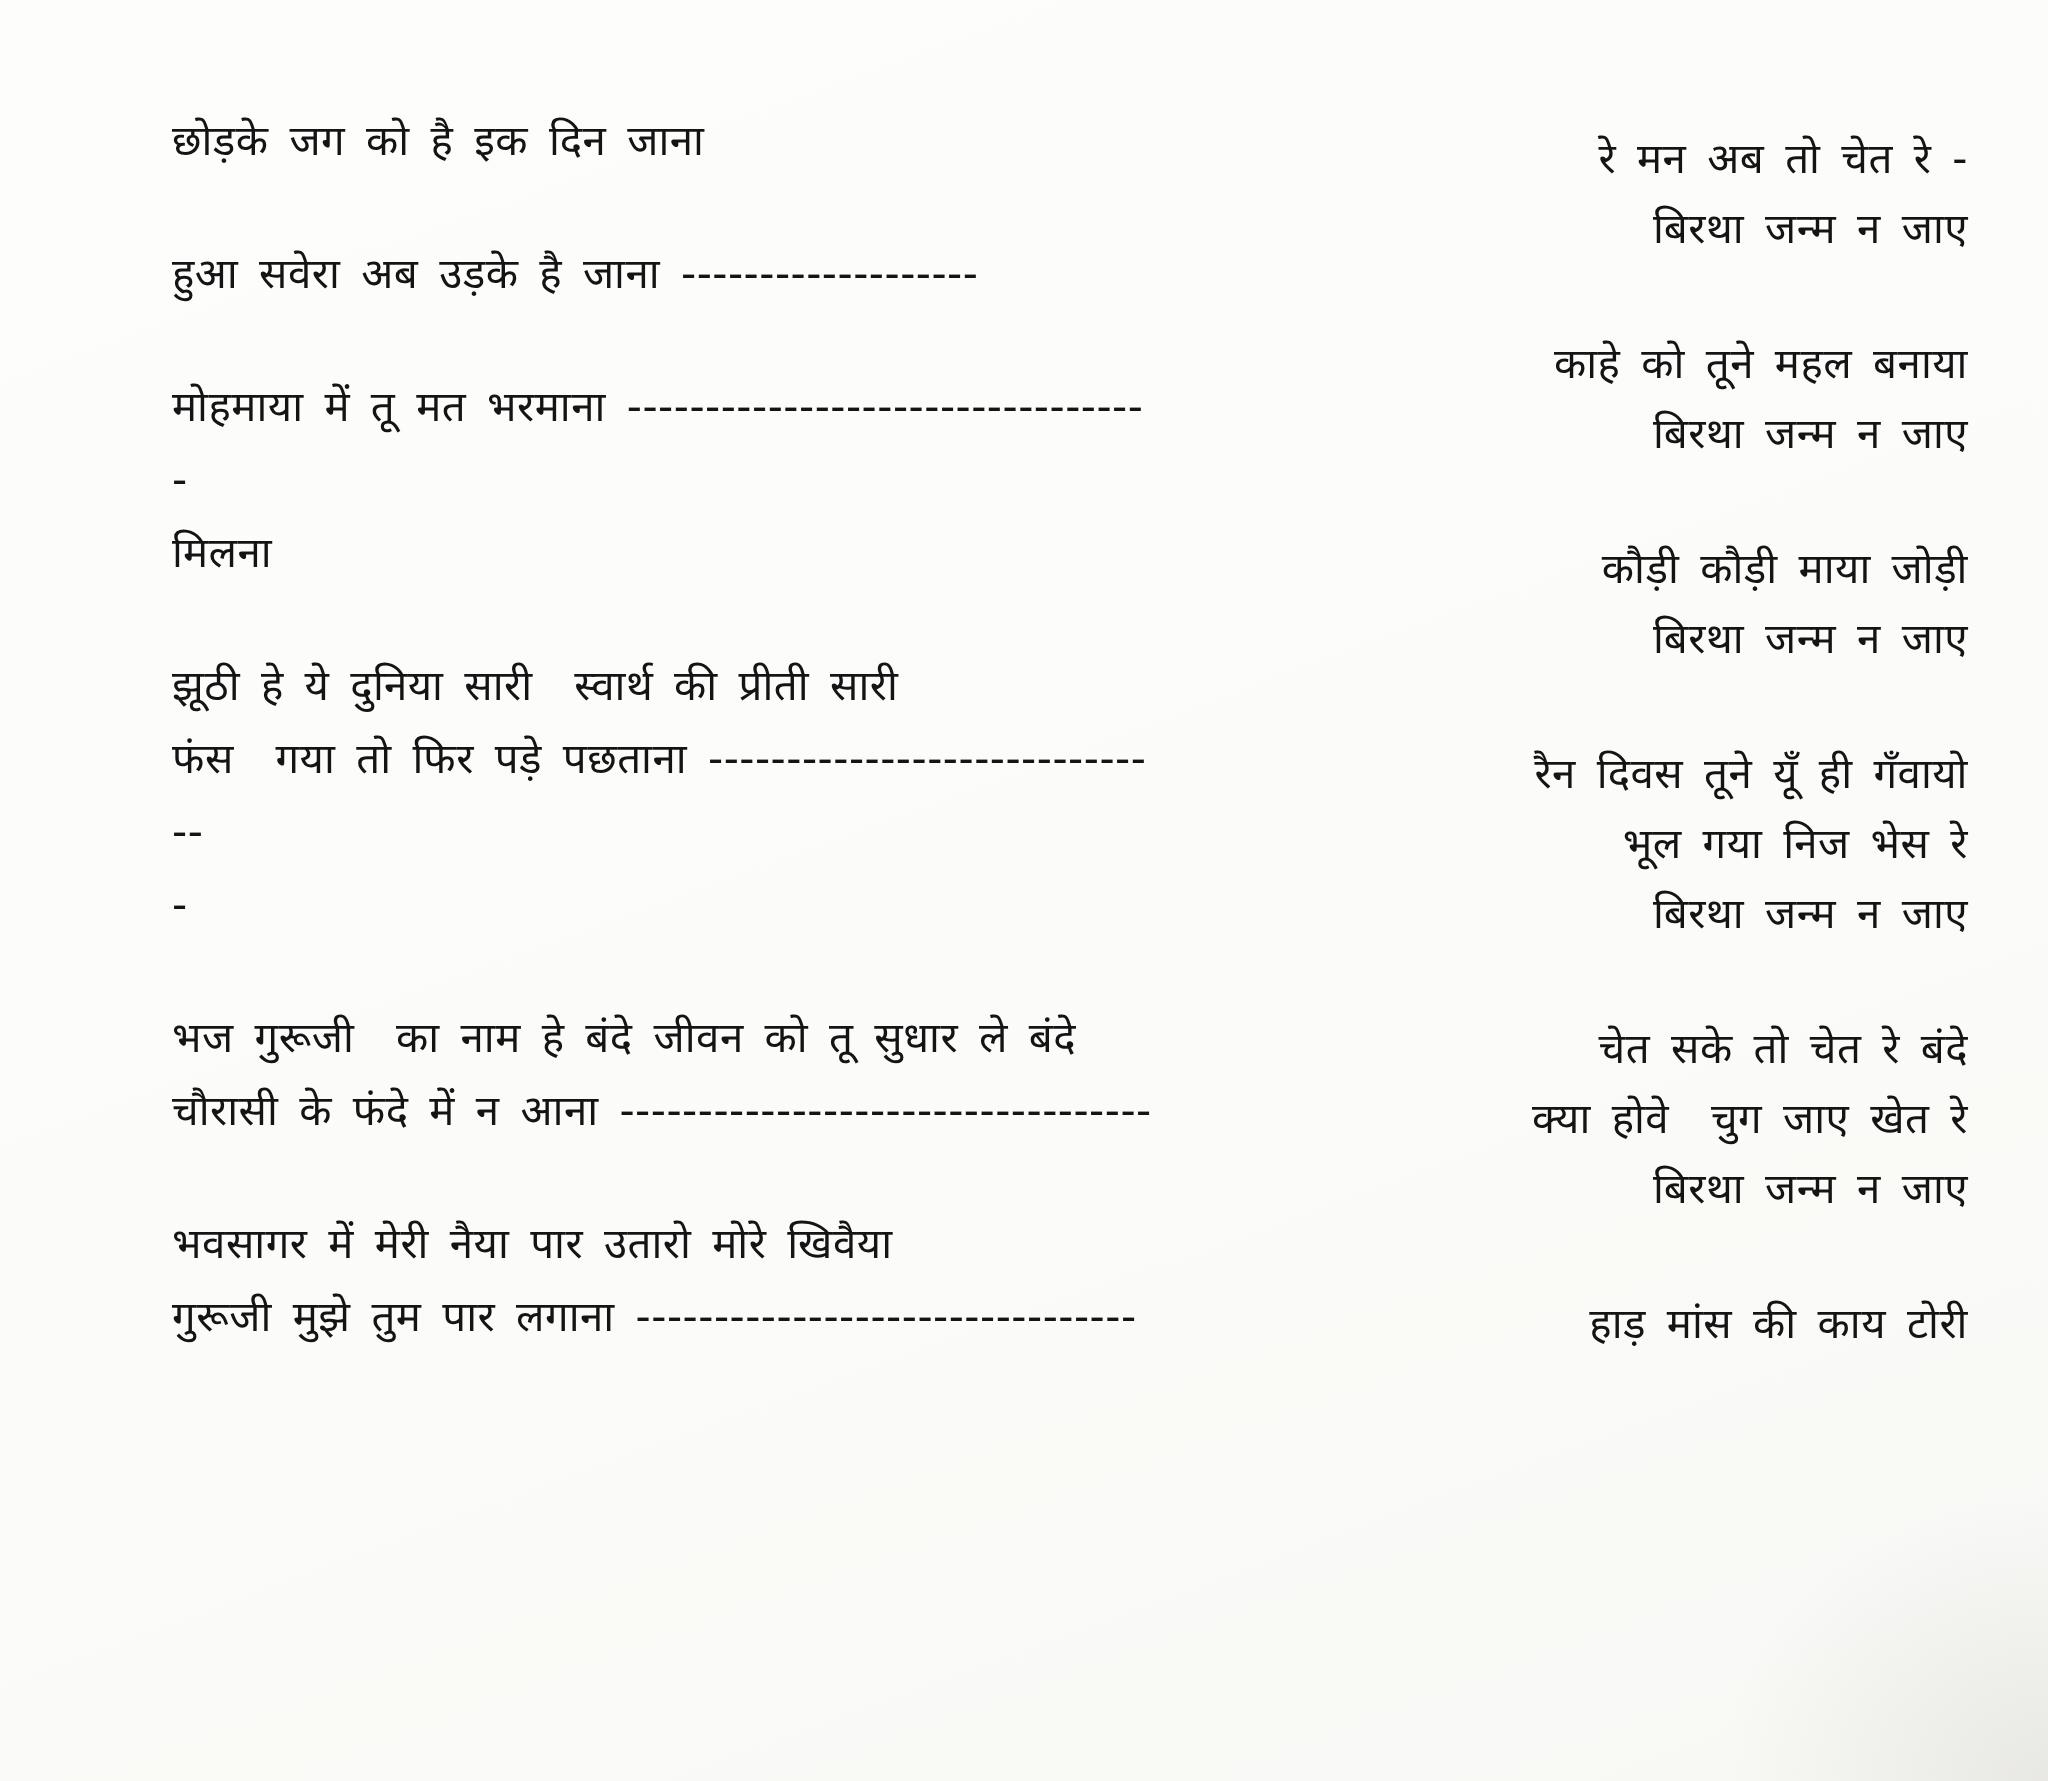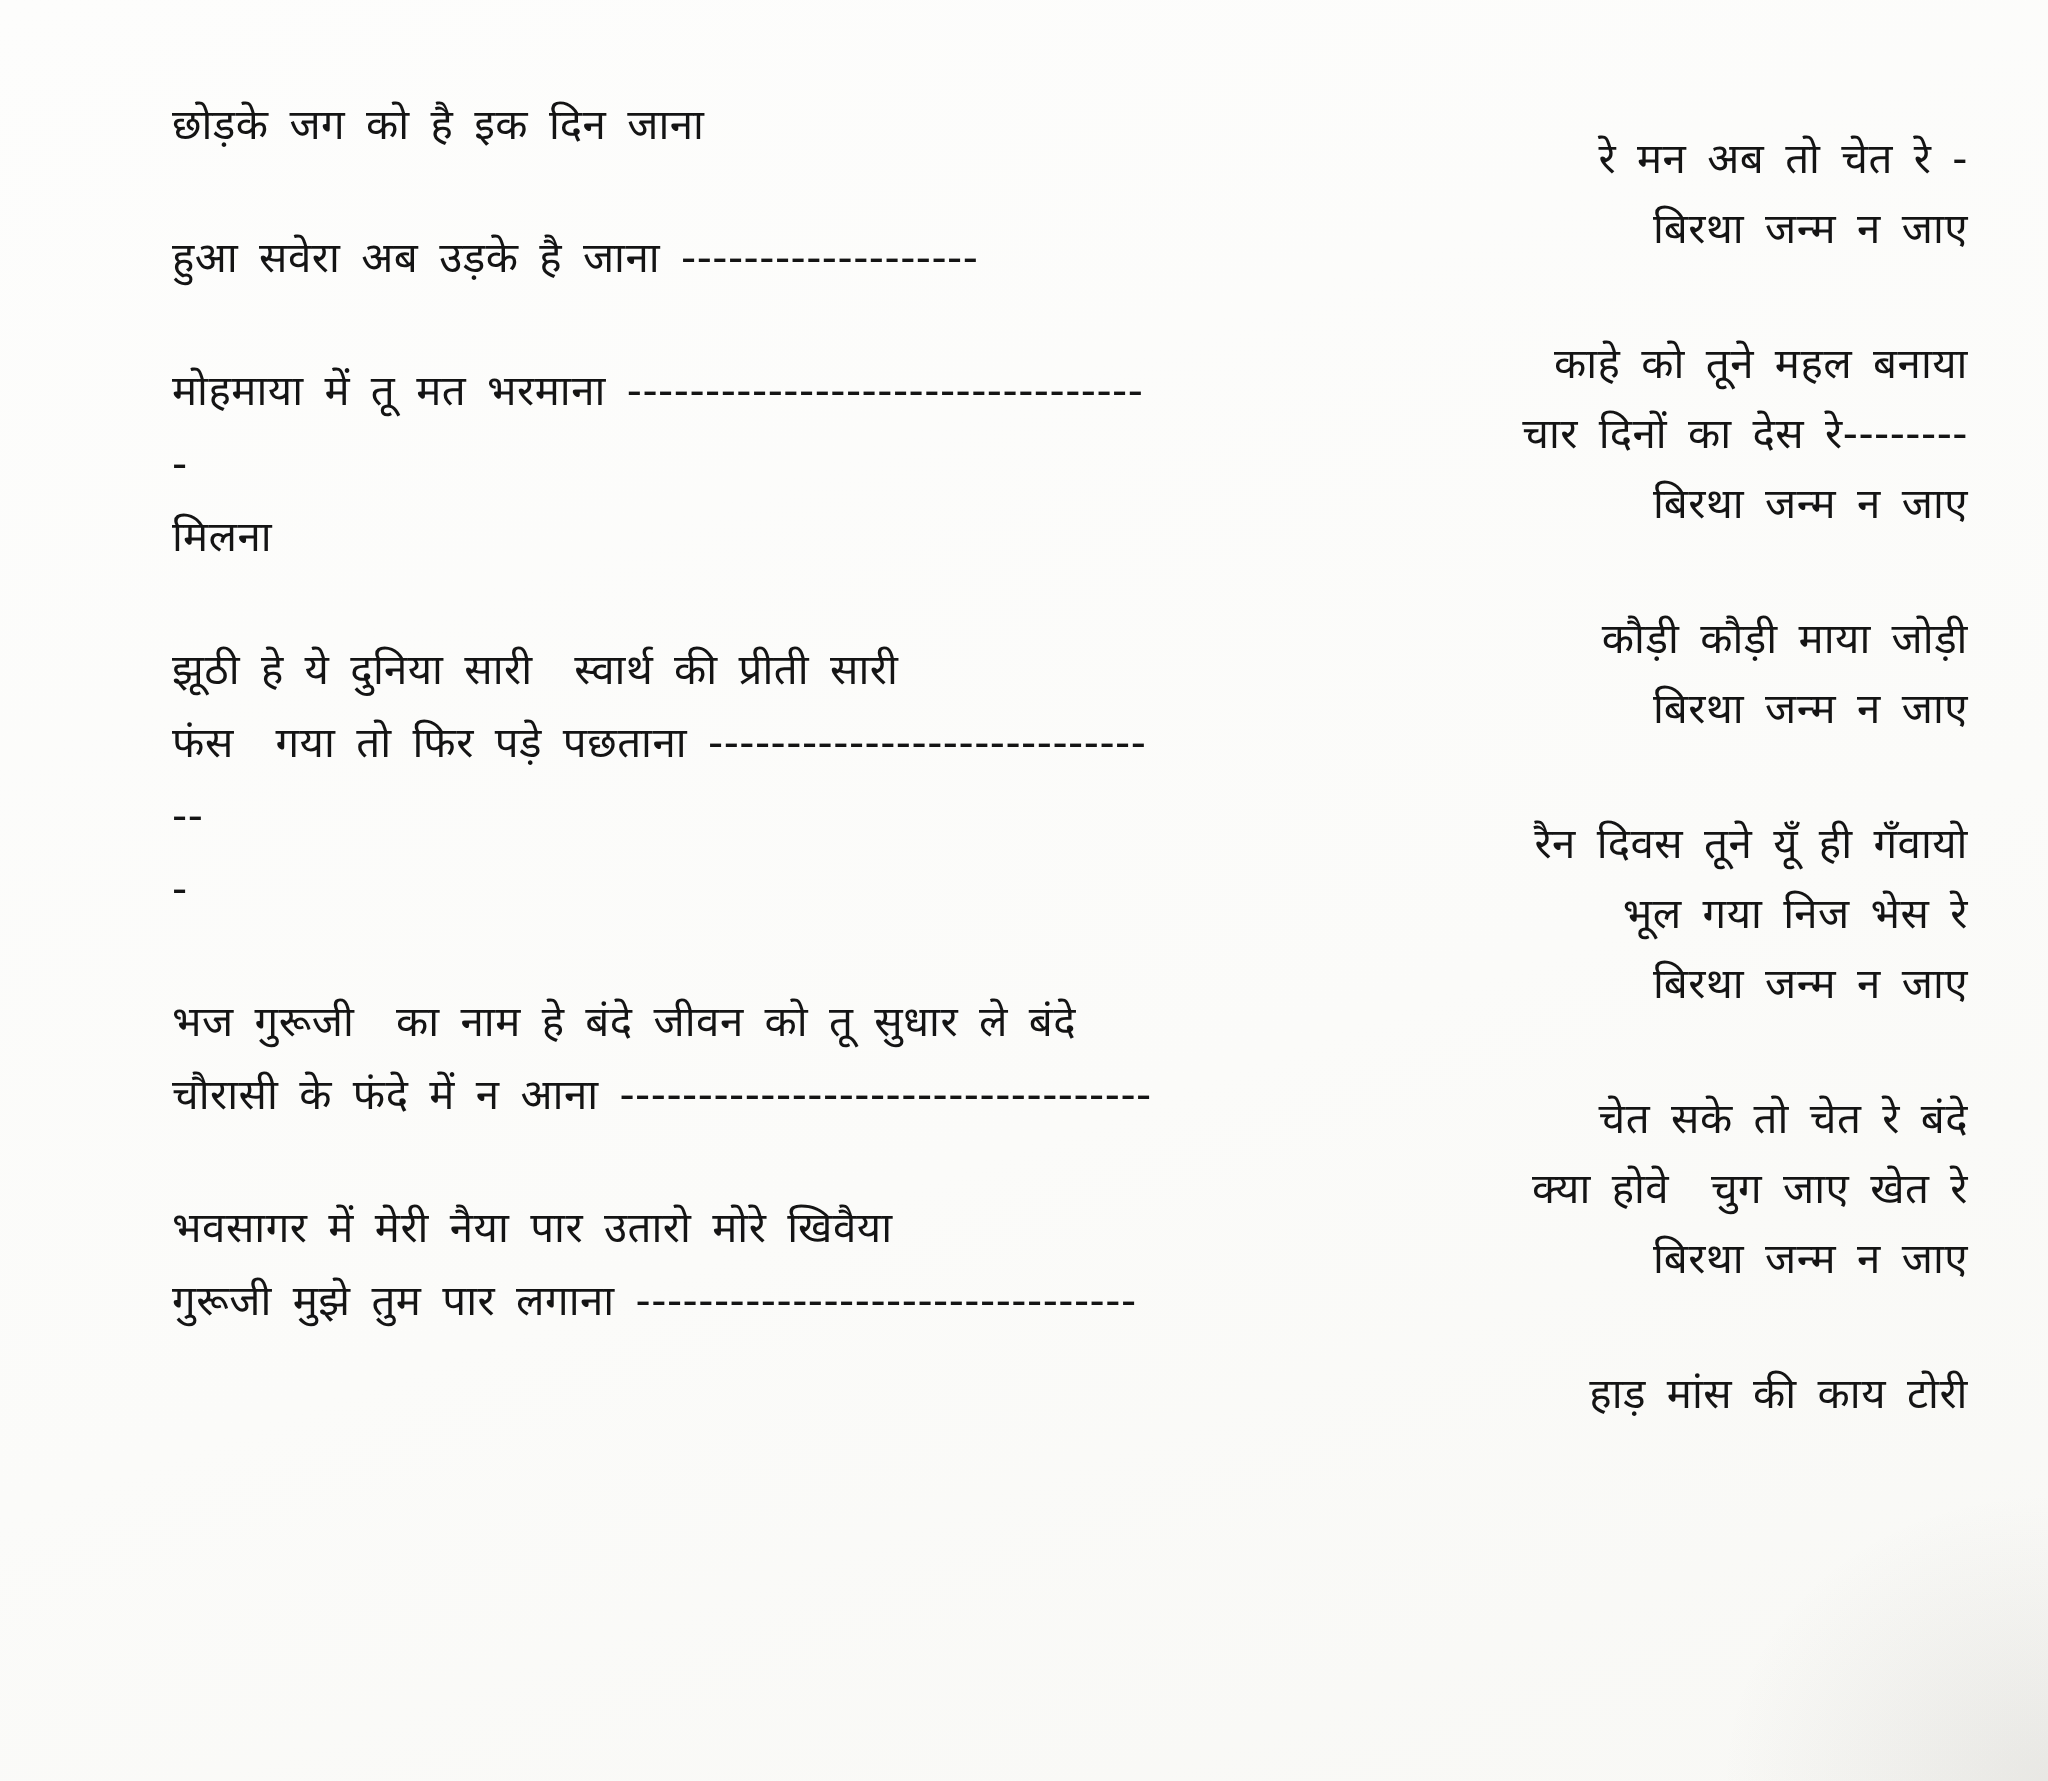--- a/index.html
+++ b/index.html
@@ -18,21 +18,21 @@
     background: linear-gradient(160deg, #fdfdfc 0%, #fbfbf9 60%, #f8f8f5 100%);
     overflow: hidden;
     font-family: "DejaVu Sans", sans-serif;
     color: #161616;
   }
   .column {
     position: absolute;
   }
   .column.left {
     left: 172px;
-    top: 88px;
+    top: 104px;
     width: 980px;
   }
   .column.right {
     left: 1188px;
     top: 124px;
     width: 780px;
   }
   .stanza {
     margin: 0 0 60px 0;
   }
@@ -94,21 +94,20 @@
     </div>
   </div>
 
   <div class="column right">
     <div class="stanza">
       <p class="line">रे मन अब तो चेत रे -</p>
       <p class="line">बिरथा जन्म न जाए</p>
     </div>
     <div class="stanza">
       <p class="line">काहे को तूने महल बनाया</p>
-      <p class="line">चार दिनों का देस रे--------</p>
       <p class="line">बिरथा जन्म न जाए</p>
     </div>
     <div class="stanza">
       <p class="line">कौड़ी कौड़ी माया जोड़ी</p>
       <p class="line">बिरथा जन्म न जाए</p>
     </div>
     <div class="stanza">
       <p class="line">रैन दिवस तूने यूँ ही गँवायो</p>
       <p class="line">भूल गया निज भेस रे</p>
       <p class="line">बिरथा जन्म न जाए</p>

